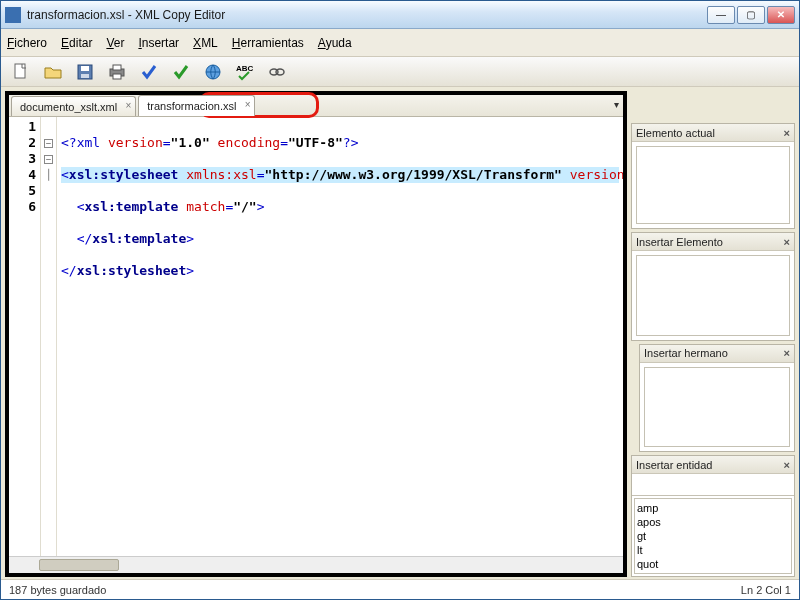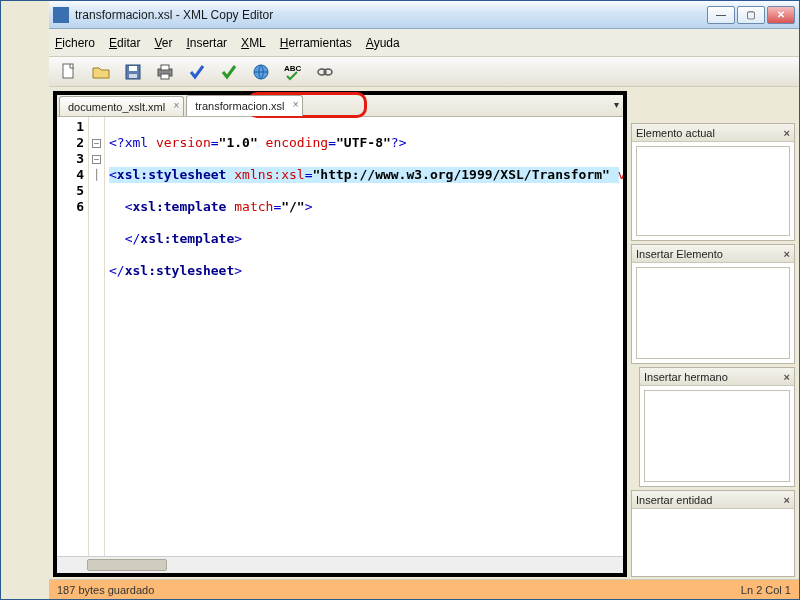--- a/index.html
+++ b/index.html
@@ -1,17 +1,17 @@
 <!DOCTYPE html>
 <html><head>
 <meta charset="utf-8">
 <style>
   * { box-sizing: border-box; margin: 0; padding: 0; }
   body { font-family: "Segoe UI", Tahoma, sans-serif; font-size: 12px; background: #fff; overflow: hidden; }
-  .window { width: 800px; height: 600px; border: 1px solid #2a5a8f; display: flex; flex-direction: column; background: #ece9d8; padding-left: 48px; }
+  .window { width: 800px; height: 600px; border: 1px solid #2a5a8f; display: flex; flex-direction: column; background: #ece9d8; }
   .titlebar { height: 28px; background: linear-gradient(#f7fbff, #d6e6f7 40%, #bcd6ee); display: flex; align-items: center; padding: 0 4px; border-bottom: 1px solid #8aa9c9; }
   .titlebar .app-icon { width: 16px; height: 16px; margin-right: 6px; background: #3a6fb0; display:inline-block; }
   .titlebar .title { flex: 1; color: #1a1a1a; font-size: 12px; }
   .titlebar .winbtns { display: flex; gap: 2px; }
   .winbtn { width: 28px; height: 18px; border: 1px solid #6a8ab0; border-radius: 2px; background: linear-gradient(#fdfdfd,#e0ecf7); display: flex; align-items: center; justify-content: center; font-size: 10px; color:#222; }
   .winbtn.close { background: linear-gradient(#f7bcbc,#d95454); color:#fff; font-weight:bold; }
   .menubar { height: 28px; background: #efece1; display: flex; align-items: center; padding: 0 6px; gap: 14px; border-bottom: 1px solid #cfcabb; }
   .menubar span { color: #000; cursor: default; }
   .menubar span u { text-decoration: underline; }
   .toolbar { height: 30px; background: linear-gradient(#fafafa,#e5e2d6); display: flex; align-items: center; padding: 0 6px; gap: 8px; border-bottom: 1px solid #cfcabb; }
@@ -37,21 +37,21 @@
   .c-str { color:#000; font-weight:bold; }
   .hscroll { height:17px; background:#efefef; border-top:1px solid #ccc; display:flex; align-items:center; }
   .hscroll .thumb { width:80px; height:12px; background:#d0cdc0; border:1px solid #aba896; margin-left:30px; border-radius:2px; }
   .side { width:164px; margin:4px 4px 2px 2px; display:flex; flex-direction:column; gap:3px; }
   .panel { border:1px solid #b9b5a6; background:#fff; display:flex; flex-direction:column; }
   .panel .phead { height:18px; background:linear-gradient(#f4f3ec,#e4e1d4); border-bottom:1px solid #cbc7b8; display:flex; align-items:center; padding:0 4px; justify-content:space-between; font-size:11px; color:#222; }
   .panel .phead .px { font-family: Arial; font-weight:bold; color:#555; }
   .panel .pbody { flex:1; padding:4px; font-size:11px; color:#000; overflow:auto; }
   .panel.entity .pbody div { line-height:14px; }
   .p1 { height:118px;margin-top:32px; } .p2 { height:120px; } .p3 { height:120px;margin-left:8px; } .p4 { flex:1; }
-  .statusbar { height:20px; background:#fdba74; border-top:1px solid #cfcabb; display:flex; align-items:center; padding:0 8px; justify-content:space-between; font-size:11px; color:#333; }
+  .statusbar { height:20px; background:#ffffff; border-top:1px solid #cfcabb; display:flex; align-items:center; padding:0 8px; justify-content:space-between; font-size:11px; color:#333; }
   .inner-box { border:1px solid #c5c1b3; height:100%; }
 </style>
 </head>
 <body>
 
 <div class="window">
   <div class="titlebar">
     <span class="app-icon"></span>
     <span class="title">transformacion.xsl - XML Copy Editor</span>
     <div class="winbtns">
@@ -198,20 +198,30 @@
           </div>
         <div class="pbody">
             <div class="inner-box"></div>
           </div>
       </div>
       <div class="panel p4 entity">
         <div class="phead">
             <span>Insertar entidad</span>
             <span class="px">×</span>
           </div>
+        <div class="pbody" style="padding:0">
+          <div style="height:22px;border-bottom:1px solid #c5c1b3"></div>
+          <div style="border:1px solid #c5c1b3;margin:2px;padding:2px">
+            <div>amp</div>
+            <div>apos</div>
+            <div>gt</div>
+            <div>lt</div>
+            <div>quot</div>
+          </div>
+        </div>
       </div>
     </div>
   </div>
 
   <div class="statusbar">
     <span>187 bytes guardado</span>
     <span>Ln 2 Col 1</span>
   </div>
 </div>
 

